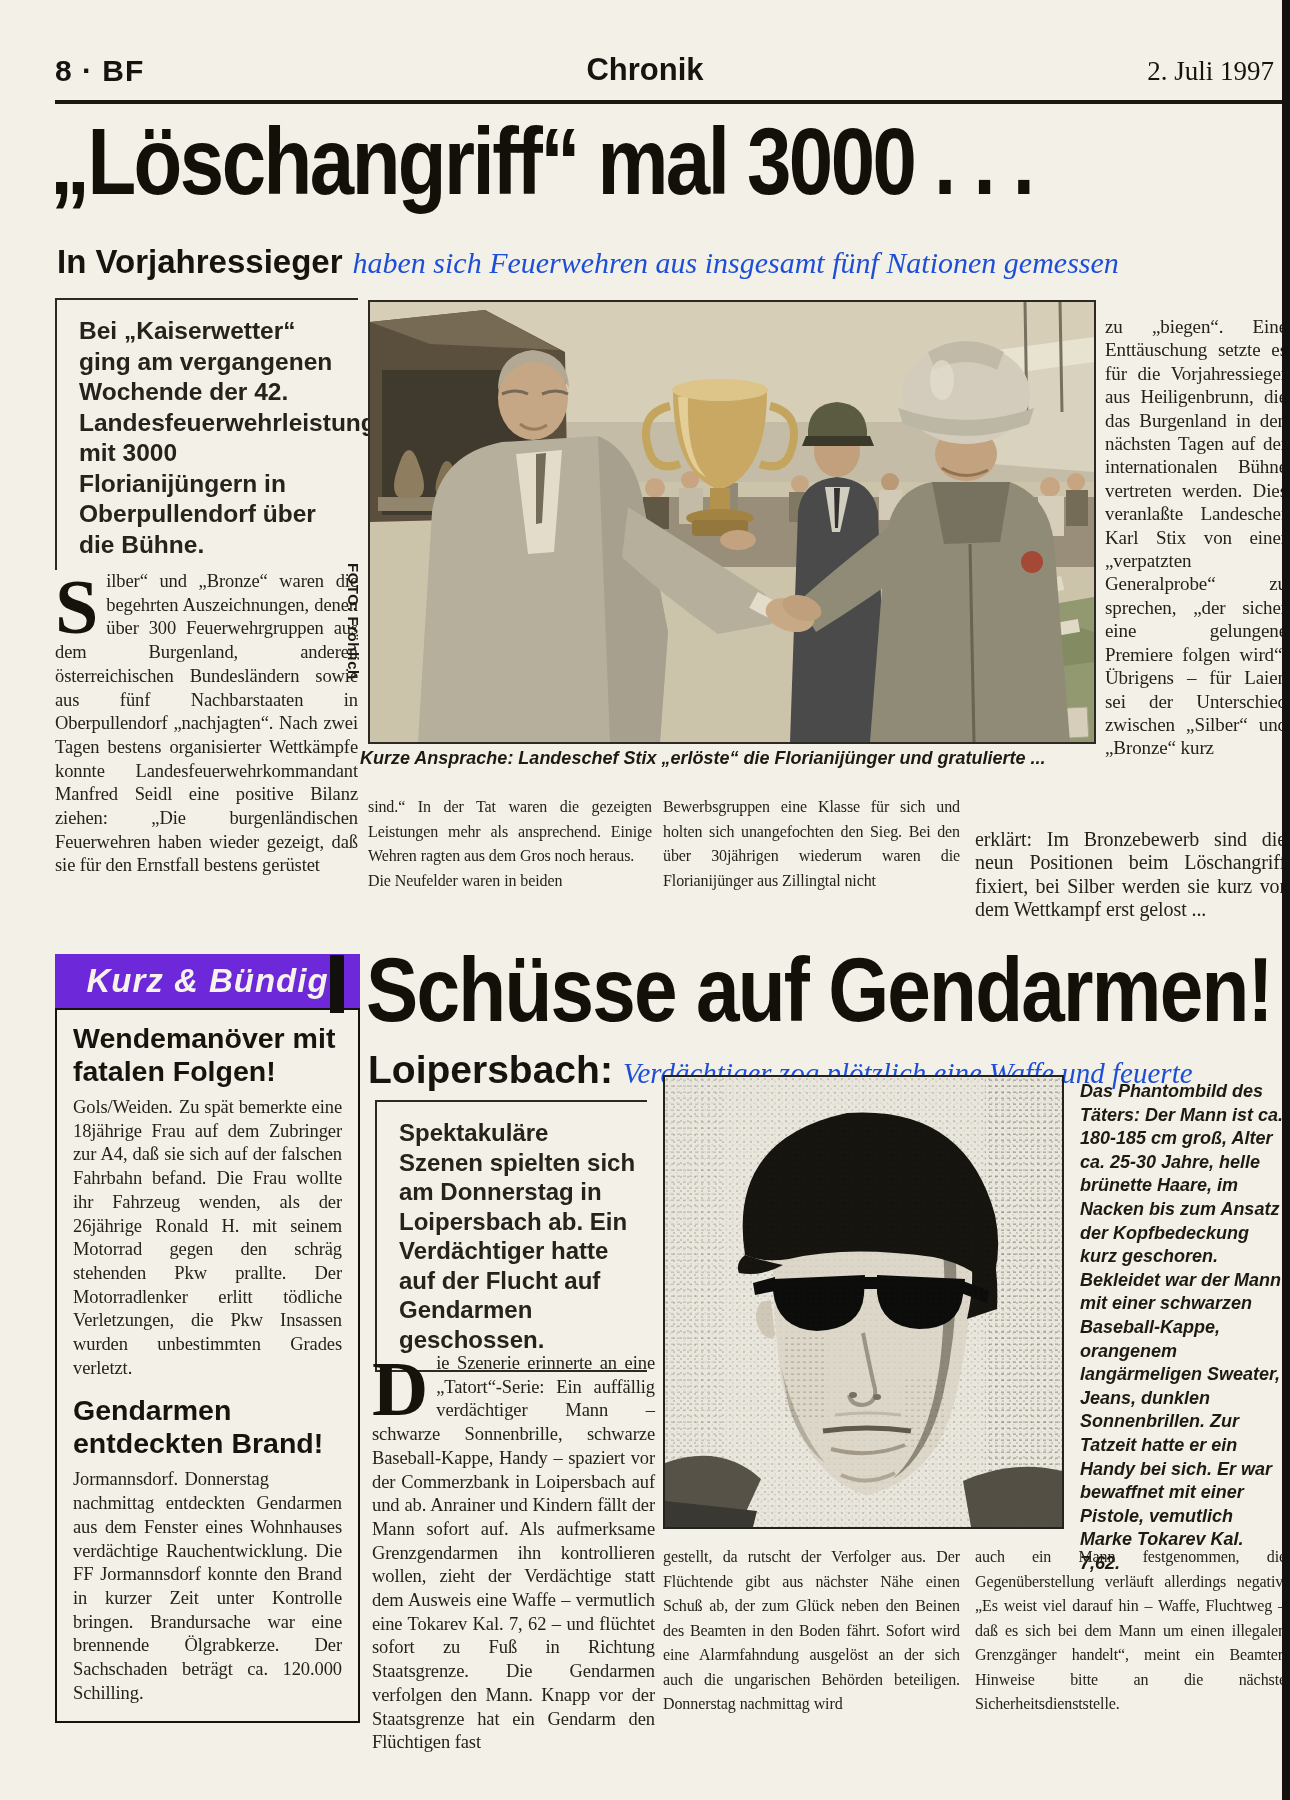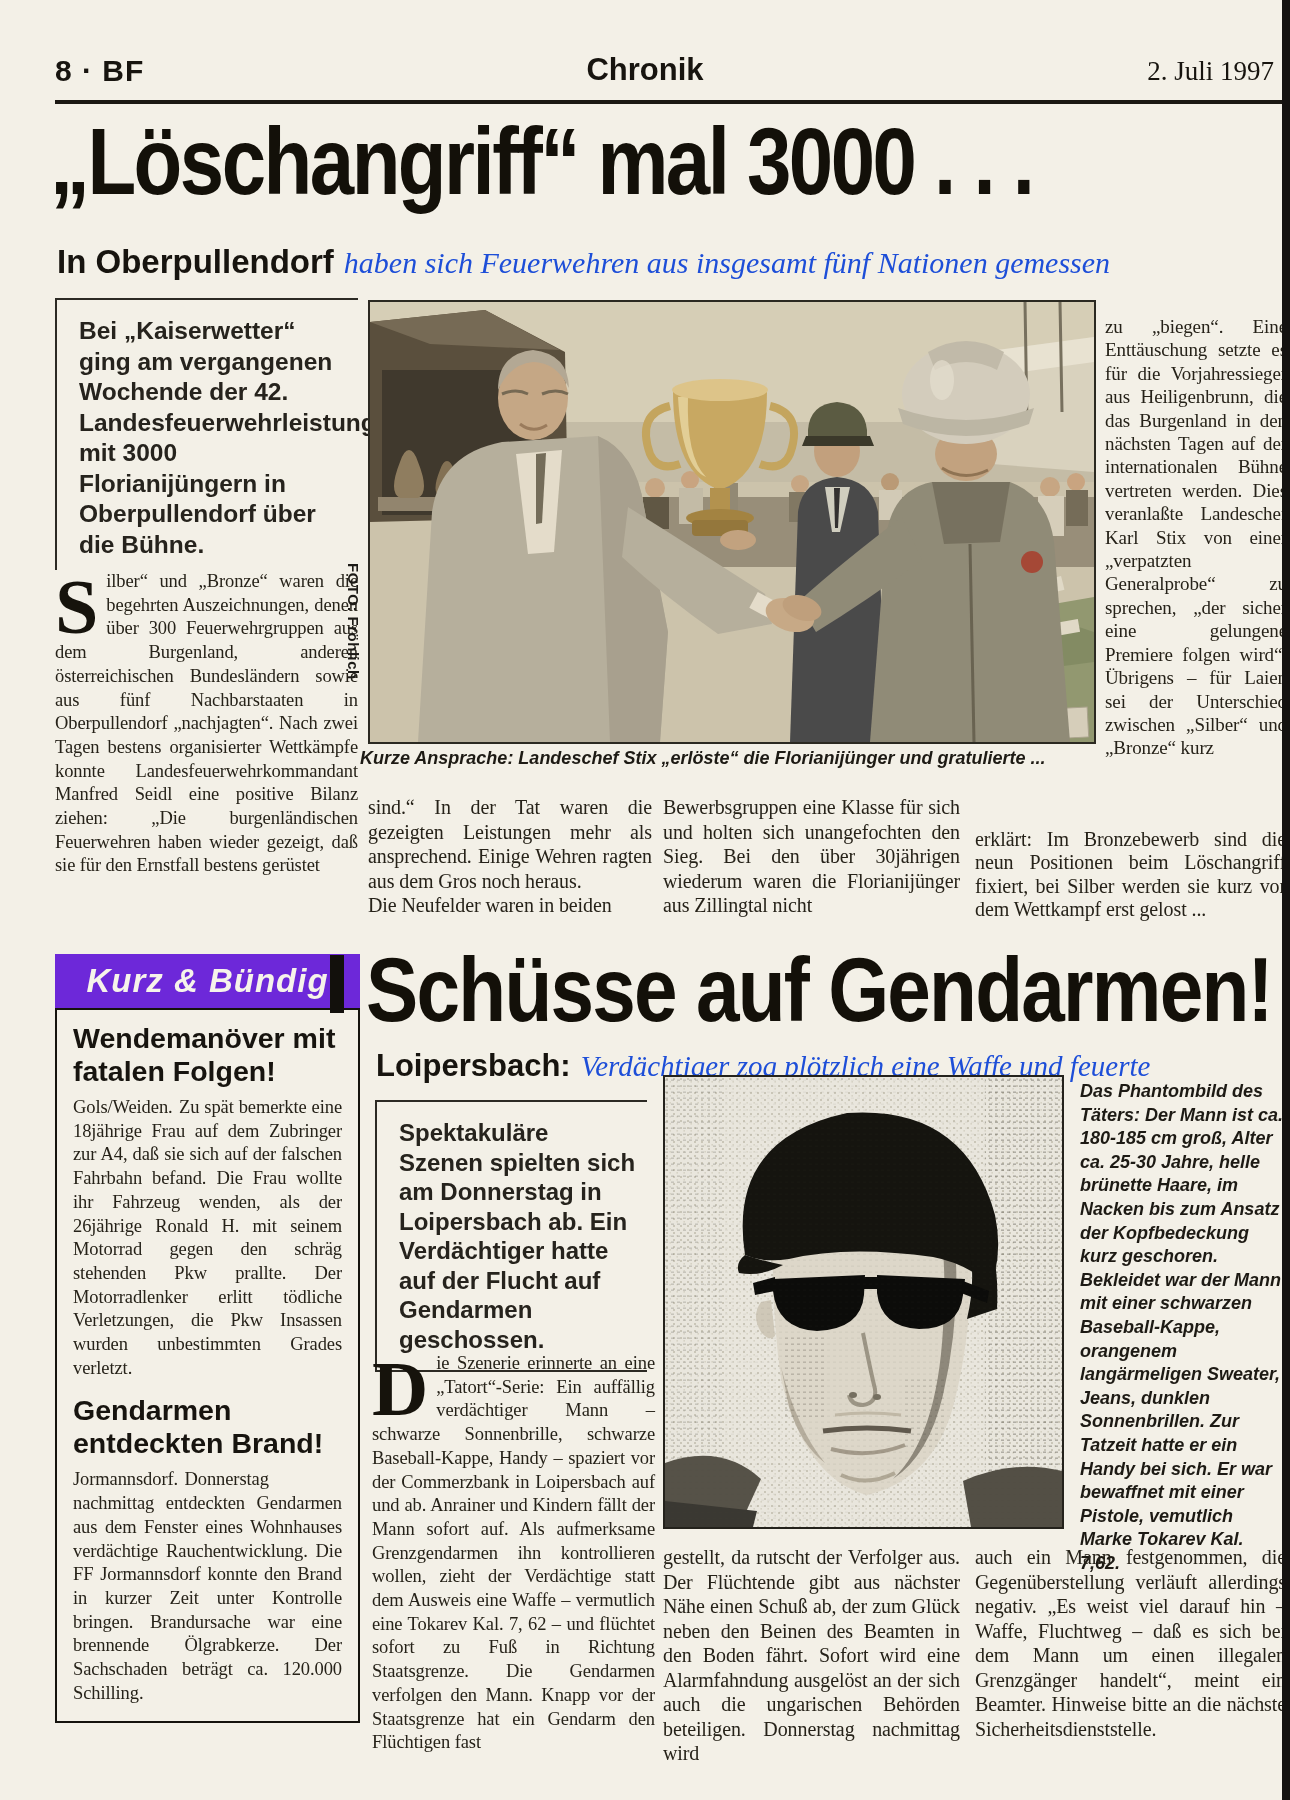--- a/index.html
+++ b/index.html
@@ -15,28 +15,28 @@
   .cond{display:inline-block;transform-origin:0 50%;white-space:nowrap;font-family:"Liberation Sans",sans-serif;font-weight:700;color:#131009;}
   #h1wrap{left:50px;top:112px;}
   #h1wrap .cond{font-size:95px;letter-spacing:-3px;transform:scaleX(.84);line-height:1.05;}
   #dek1{left:57px;top:243px;width:1220px;white-space:nowrap;}
   .dekstrong{font:700 33px "Liberation Sans",sans-serif;color:#17140f;margin-right:10px;}
   .dekital{font:italic 400 30px "Liberation Serif",serif;color:#1d4ed8;}
   #h2wrap{left:366px;top:948px;}
   #h2wrap .cond{font-size:90px;letter-spacing:-2px;transform:scaleX(.87);line-height:.95;}
   #blacktab{left:330px;top:955px;width:14px;height:58px;background:#12100c;}
   #dek2{left:368px;top:1048px;width:920px;white-space:nowrap;}
-  #dek2 .dekstrong{font-size:31px;margin-left:8px;}
+  #dek2 .dekstrong{font-size:39px;}
   #dek2 .dekital{font-size:29px;margin-top:14px;}
   
   .body{font-family:"Liberation Serif",serif;text-align:justify;color:#262219;letter-spacing:-.1px;
         -webkit-hyphens:auto;hyphens:auto;}
   .body p{margin:0;}
   .sz1{font-size:18.5px;line-height:23.7px;}
-  .sz2{font-size:20px;line-height:24.5px;}
+  .sz2{font-size:16px;line-height:24.5px;}
   .sz3{font-size:19px;line-height:23.4px;}
   .lead{font-weight:400;margin-right:.35em;}
   .dropcap{float:left;font:700 78px/62px "Liberation Serif",serif;color:#16130c;margin:6px 8px 0 0;}
   
   #leadbox{left:55px;top:298px;width:303px;border-top:2px solid #2c2a24;border-left:2px solid #2c2a24;
            padding:16px 8px 10px 22px;box-sizing:border-box;
            font:700 24.5px/30.5px "Liberation Sans",sans-serif;color:#26231d;}
   #introbox2{left:375px;top:1100px;width:272px;border-left:2px solid #2c2a24;border-top:2px solid #2c2a24;border-bottom:2px solid #2c2a24;
            padding:16px 10px 16px 22px;box-sizing:border-box;
            font:700 24px/29.5px "Liberation Sans",sans-serif;color:#26231d;}
@@ -78,21 +78,21 @@
 
   <div class="abs" id="sect">Chronik</div>
   <div class="abs" id="mast">8 · BF</div>
   <div class="abs" id="date">2. Juli 1997</div>
   <div class="abs" id="hrule"></div>
 
   <div class="abs" id="h1wrap">
     <span class="cond">„Löschangriff“ mal 3000 . . .</span>
   </div>
   <div class="abs" id="dek1">
-    <span class="dekstrong">In Oberpullendorf</span><span class="dekital">haben sich Feuerwehren aus insgesamt fünf Nationen gemessen</span>
+    <span class="dekstrong">In Vorjahressieger</span><span class="dekital">haben sich Feuerwehren aus insgesamt fünf Nationen gemessen</span>
   </div>
 
   <div class="abs" id="leadbox">Bei „Kaiserwetter“ ging am vergangenen Wochende der 42. Landesfeuerwehrleistungswettbewerb mit 3000 Florianijüngern in Oberpullendorf über die Bühne.</div>
 
   <div class="abs body sz1" id="a1col1">
     <p><span class="dropcap">S</span><span>ilber“ und „Bronze“ waren die begehrten Auszeichnungen, denen über 300 Feuerwehrgruppen aus dem Burgenland, anderen österreichischen Bundesländern sowie aus fünf Nachbarstaaten in Oberpullendorf „nachjagten“. Nach zwei Tagen bestens organisierter Wettkämpfe konnte Landesfeuerwehrkommandant Manfred Seidl eine positive Bilanz ziehen: „Die burgenländischen Feuerwehren haben wieder gezeigt, daß sie für den Ernstfall bestens gerüstet</span></p>
   </div>
 
   <div class="abs" id="photo1">
     <svg viewBox="0 0 724 440" preserveAspectRatio="none">

